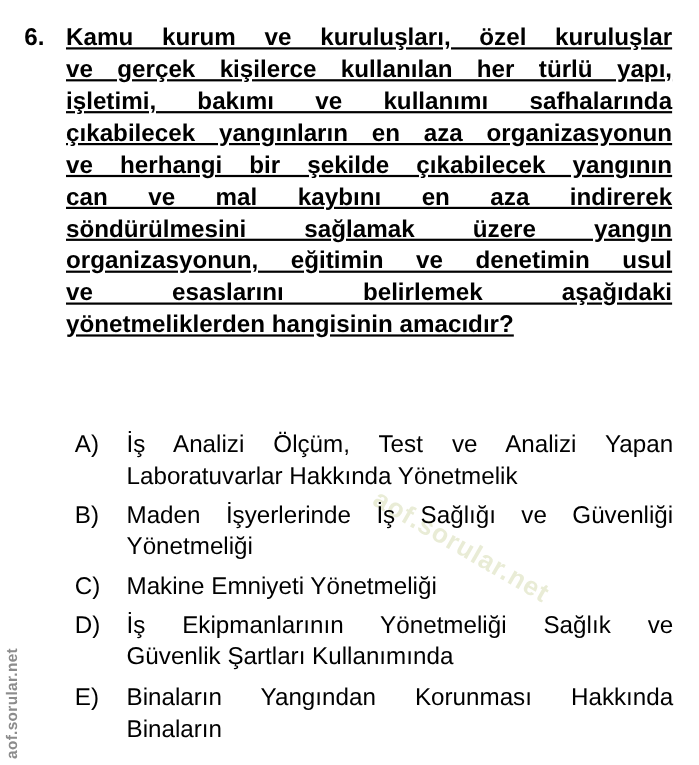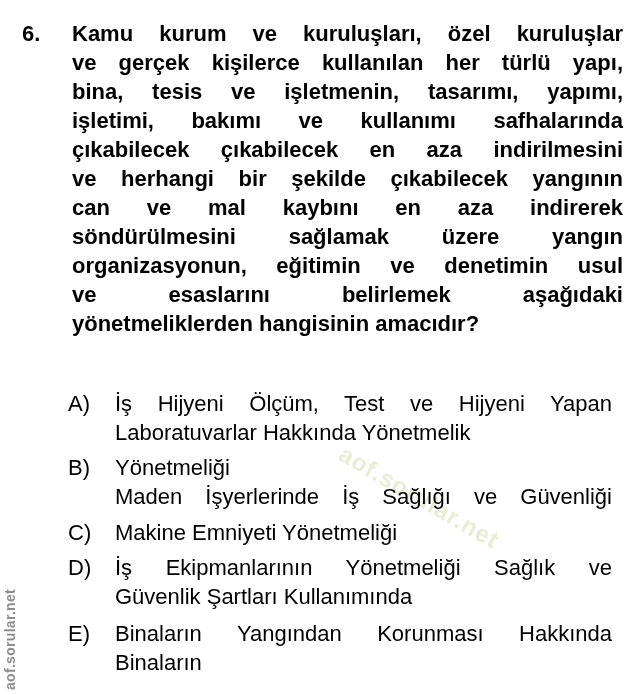--- a/index.html
+++ b/index.html
@@ -24,23 +24,24 @@
       position: absolute;
       left: 22px;
       top: 0;
       font-family: "Liberation Sans", sans-serif;
       font-weight: bold;
       font-size: 22px;
       line-height: 29px;
     }
     .q-lines {
       position: absolute;
-      left: 72px;
+      left: 60px;
       top: 0;
       width: 551px;
+      text-decoration: underline;
     }
     .q-line {
       display: block;
       font-family: "Liberation Sans", sans-serif;
       font-weight: bold;
       font-size: 22px;
       line-height: 29px;
       height: 29px;
       white-space: nowrap;
       text-align: justify;
@@ -123,46 +124,45 @@
 
 <div class="watermark-diag">aof.sorular.net</div>
 <div class="watermark-side">aof.sorular.net</div>
 
 <div class="content-layer">
   <div class="question">
     <span class="q-number">6.</span>
     <div class="q-lines">
       <span class="q-line">Kamu kurum ve kuruluşları, özel kuruluşlar</span>
       <span class="q-line">ve gerçek kişilerce kullanılan her türlü yapı,</span>
-      <span class="q-line">bina, tesis ve işletmenin, tasarımı, yapımı,</span>
       <span class="q-line">işletimi, bakımı ve kullanımı safhalarında</span>
-      <span class="q-line">çıkabilecek çıkabilecek en aza indirilmesini</span>
+      <span class="q-line">çıkabilecek yangınların en aza organizasyonun</span>
       <span class="q-line">ve herhangi bir şekilde çıkabilecek yangının</span>
       <span class="q-line">can ve mal kaybını en aza indirerek</span>
       <span class="q-line">söndürülmesini sağlamak üzere yangın</span>
       <span class="q-line">organizasyonun, eğitimin ve denetimin usul</span>
       <span class="q-line">ve esaslarını belirlemek aşağıdaki</span>
       <span class="q-line last">yönetmeliklerden hangisinin amacıdır?</span>
     </div>
   </div>
 
   <div class="options">
     <div class="opt-a">
       <span class="opt-letter">A)</span>
       <div class="opt-lines">
-        <span class="opt-line">İş Hijyeni Ölçüm, Test ve Hijyeni Yapan</span>
+        <span class="opt-line">İş Analizi Ölçüm, Test ve Analizi Yapan</span>
         <span class="opt-line last">Laboratuvarlar Hakkında Yönetmelik</span>
       </div>
     </div>
 
     <div class="opt-b">
       <span class="opt-letter">B)</span>
       <div class="opt-lines">
+        <span class="opt-line">Maden İşyerlerinde İş Sağlığı ve Güvenliği</span>
         <span class="opt-line last">Yönetmeliği</span>
-        <span class="opt-line">Maden İşyerlerinde İş Sağlığı ve Güvenliği</span>
       </div>
     </div>
 
     <div class="opt-c">
       <span class="opt-letter">C)</span>
       <div class="opt-lines">
         <span class="opt-line last">Makine Emniyeti Yönetmeliği</span>
       </div>
     </div>
 

